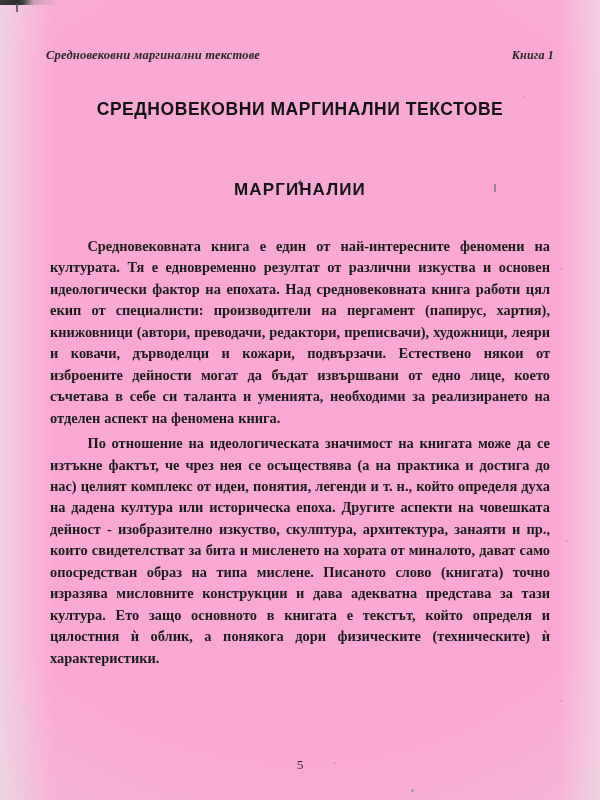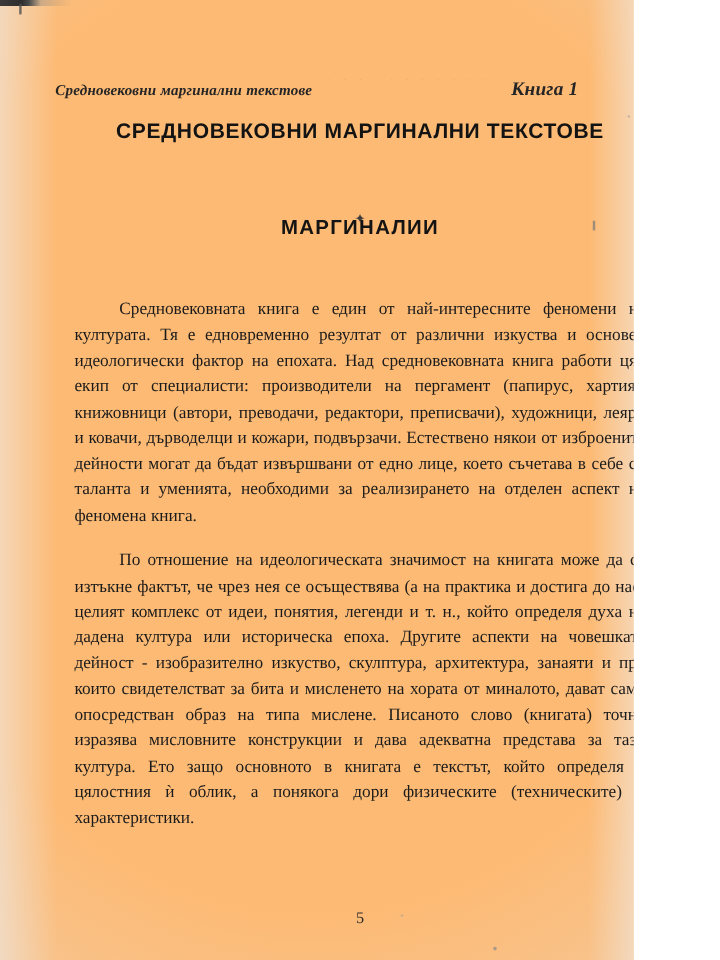--- a/index.html
+++ b/index.html
@@ -2,23 +2,23 @@
 <html><head>
 <meta charset="utf-8">
 <style>
   html, body {
     margin: 0;
     padding: 0;
     background: #ffffff;
   }
   .page {
     position: relative;
-    width: 528px;
+    width: 600px;
     height: 800px;
-    background: #fdba74;
+    background: #f9a8d4;
     overflow: hidden;
     font-family: "Liberation Serif", "DejaVu Serif", serif;
     color: #1d1d1d;
   }
 
   
   .paper-tone {
     position: absolute;
     inset: 0;
     background:
@@ -67,23 +67,22 @@
     justify-content: space-between;
     font-style: italic;
     font-weight: 700;
     font-size: 12.5px;
     letter-spacing: 0.2px;
     color: #252525;
   }
   .running-head .rh-left { white-space: nowrap; }
   .running-head .rh-right {
     white-space: nowrap;
-    font-size: 16px;
+    font-size: 12px;
     padding-right: 8px;
-    margin-top: 18px;
   }
   .rh-dots {
     flex: 1;
     margin: 0 14px;
     height: 1px;
     background-image: linear-gradient(90deg, rgba(140,140,140,0.5) 1px, rgba(255,255,255,0) 1px);
     background-size: 13px 1px;
     background-repeat: repeat-x;
     opacity: 0.55;
     align-self: center;
@@ -145,23 +144,24 @@
     top: 232px;
     left: 46px;
     width: 508px;
     font-size: 14.4px;
     line-height: 21.45px;
     text-align: justify;
     text-justify: inter-word;
     color: #1b1b1b;
   }
   .body-text p {
-    margin: 16px;
+    margin: 4px;
     text-indent: 2.6em;
     word-spacing: 0.02em;
+    font-weight: bold;
   }
 
   
   .folio {
     position: absolute;
     top: 757px;
     left: 0;
     width: 600px;
     text-align: center;
     font-size: 13.5px;

